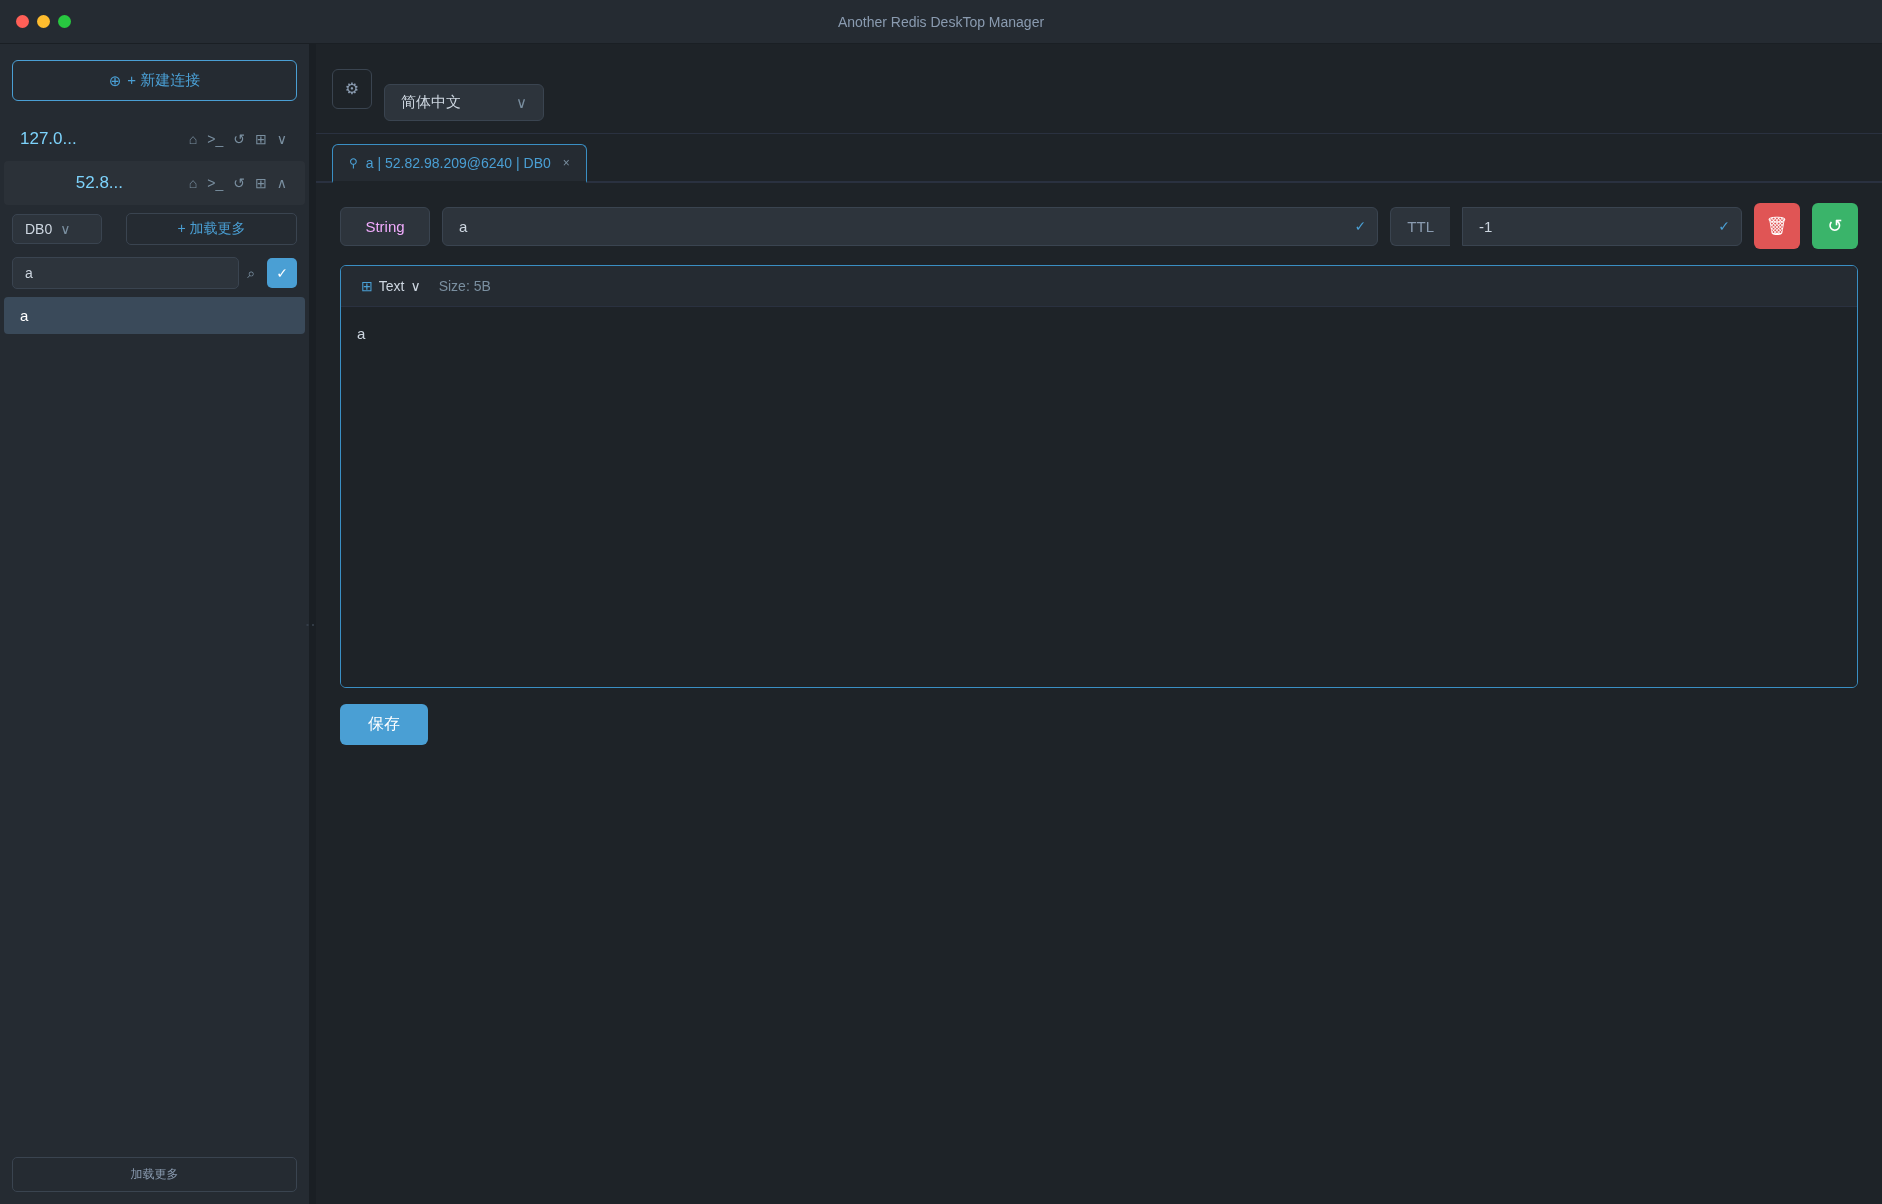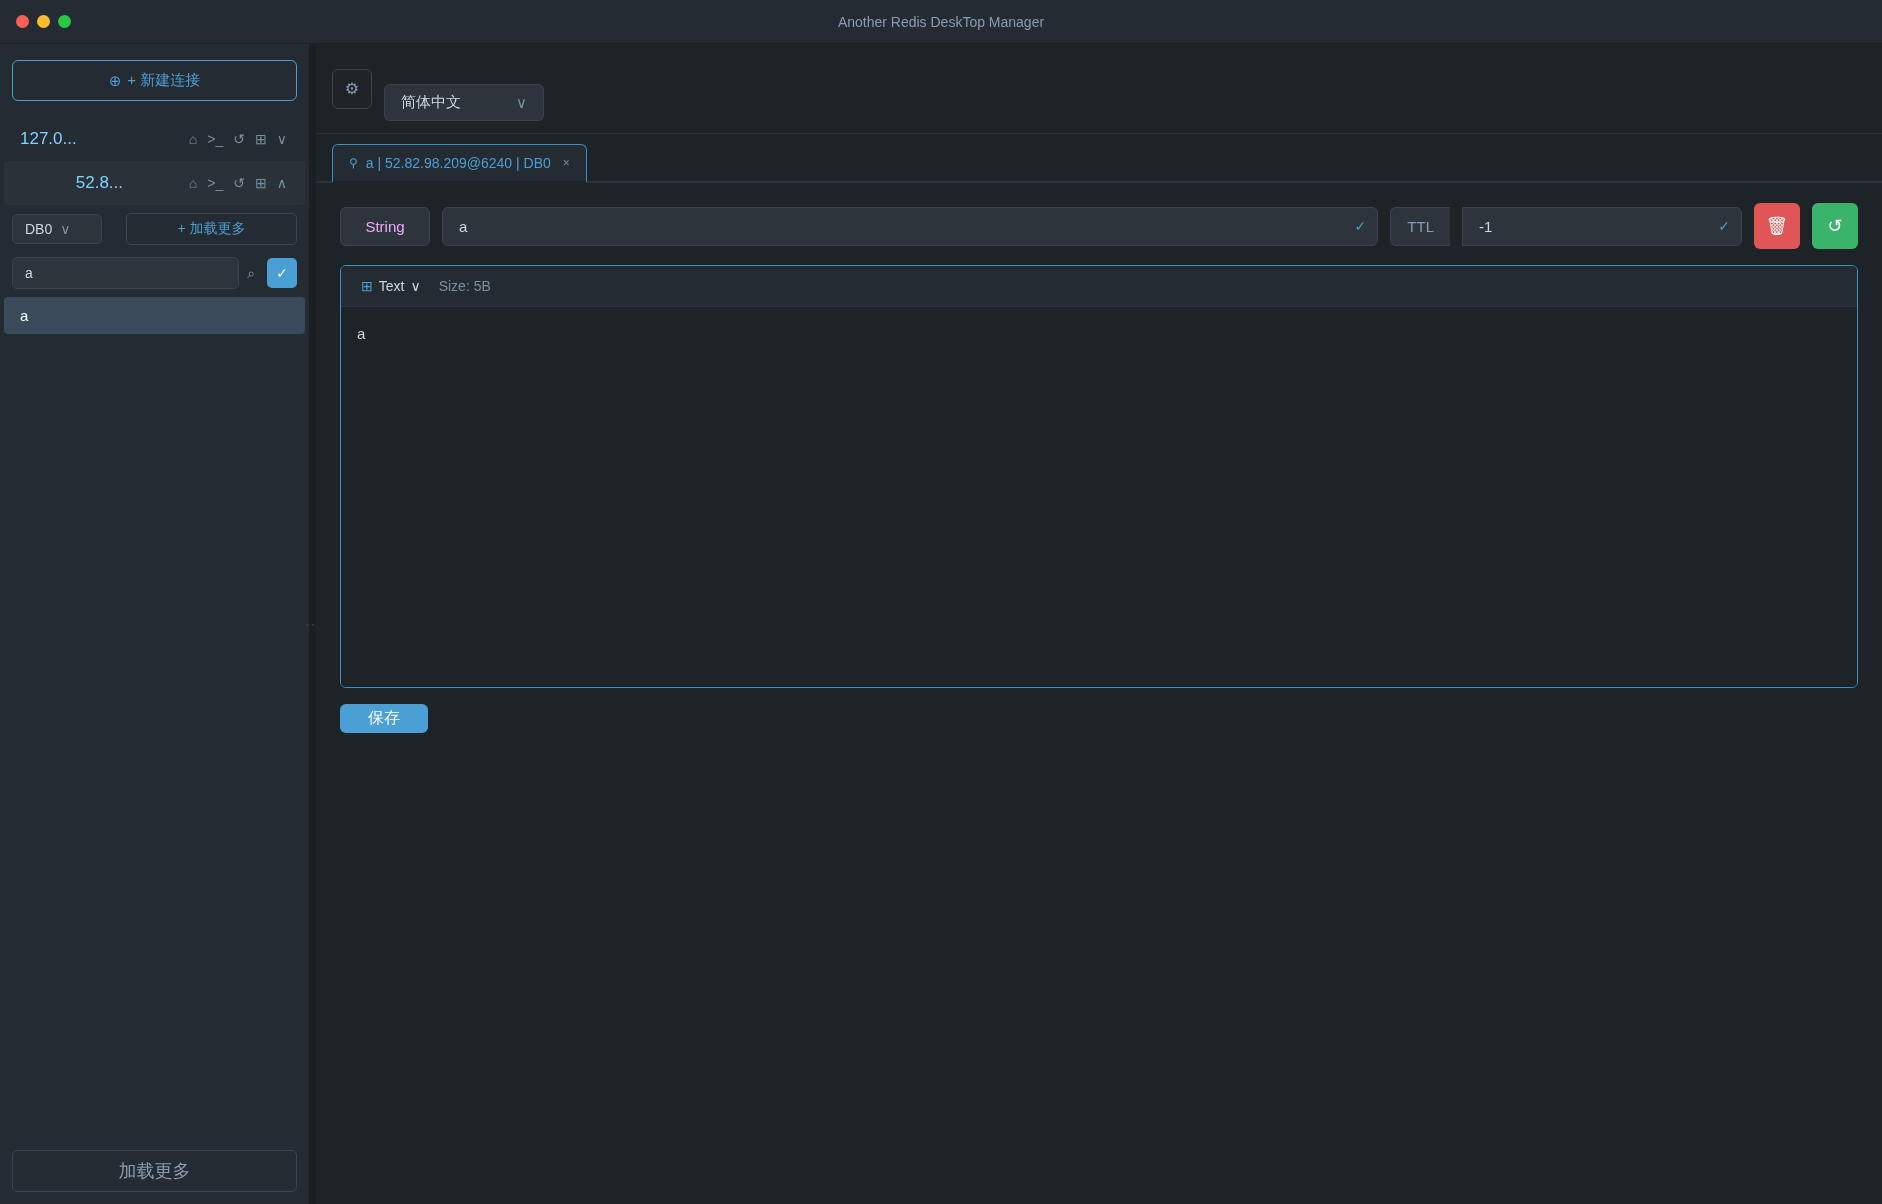--- a/index.html
+++ b/index.html
@@ -214,21 +214,21 @@
     }
 
     .load-more-btn {
       margin: 4px 12px 12px;
       background: transparent;
       border: 1px solid #3a4450;
       color: #8a9bb0;
       border-radius: 5px;
       padding: 8px;
       cursor: pointer;
-      font-size: 18px;
+      font-size: 12px;
       text-align: center;
     }
 
     
     .resize-handle {
       width: 6px;
       background: #1a1f24;
       cursor: col-resize;
       display: flex;
       align-items: center;
@@ -480,21 +480,21 @@
       font-family: inherit;
       line-height: 1.5;
     }
 
     
     .save-btn {
       background: #4a9fd4;
       border: none;
       border-radius: 6px;
       color: white;
-      padding: 4px 28px;
+      padding: 10px 28px;
       font-size: 16px;
       cursor: pointer;
       align-self: flex-start;
     }
   </style>
 </head>
 <body>
 
 <div class="titlebar">
   <div class="window-controls">

